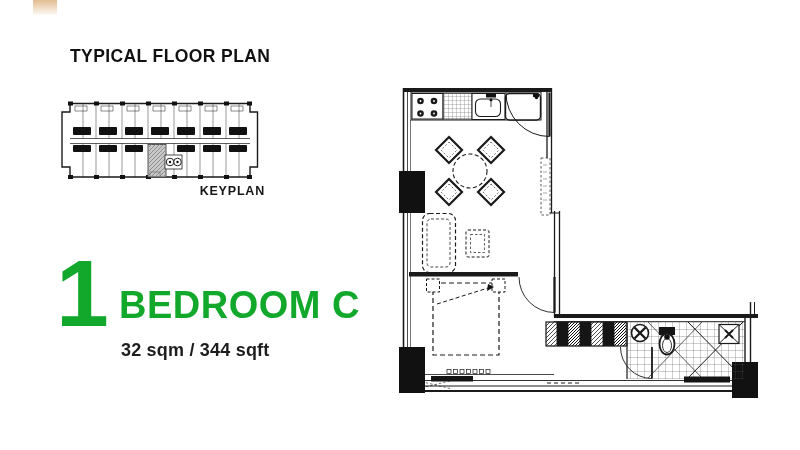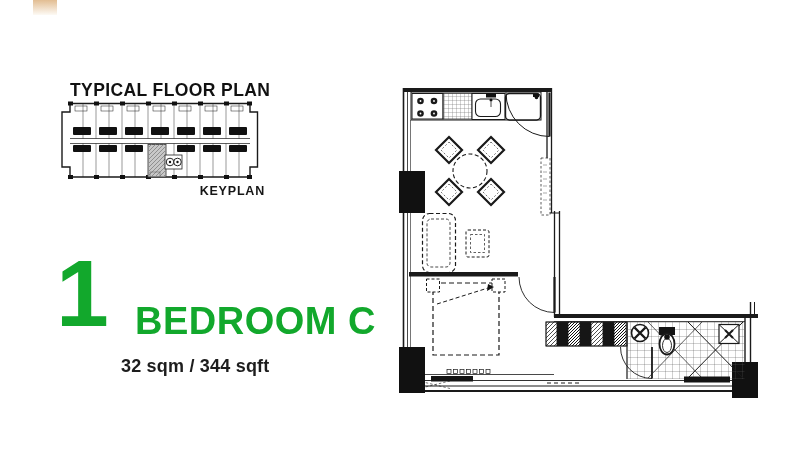--- a/index.html
+++ b/index.html
@@ -7,41 +7,41 @@
     width:800px;height:450px;position:relative;overflow:hidden;
     background:#ffffff;
     font-family:"Liberation Sans", sans-serif;
     -webkit-font-smoothing:antialiased;
   }
   .corner-square{
     position:absolute;left:33px;top:0;width:24px;height:15px;
     background:linear-gradient(180deg,#e2bd92,#fdfaf5);
   }
   .kp-title{
-    position:absolute;left:70px;top:80px;margin:0;
+    position:absolute;left:70px;top:46px;margin:0;
     font-size:17.5px;font-weight:bold;color:#111;letter-spacing:.4px;
     white-space:nowrap;
   }
   .kp-svg{position:absolute;left:55px;top:95px;width:210px;height:100px;}
   .kp-caption{
     position:absolute;left:55px;top:184px;width:210px;text-align:right;
     font-size:12.5px;font-weight:bold;color:#161616;letter-spacing:.8px;
   }
   .unit-digit{
     position:absolute;left:56px;top:252px;
     font-size:95px;font-weight:800;line-height:.88;
     color:var(--accent,#12a82c);
   }
   .unit-text{position:absolute;left:119px;top:286px;}
   .unit-name{
-    margin:16px;font-size:38px;font-weight:800;line-height:1;
+    margin:0;font-size:38px;font-weight:800;line-height:1;
     color:var(--accent,#12a82c);letter-spacing:.5px;white-space:nowrap;
   }
   .unit-area{
-    margin:8px 0 0 2px;font-size:18px;font-weight:bold;color:#1d1d1d;
+    margin:16px 0 0 2px;font-size:18px;font-weight:bold;color:#1d1d1d;
     letter-spacing:.2px;white-space:nowrap;
   }
   .plan-svg{position:absolute;left:395px;top:80px;width:375px;height:330px;}
 </style>
 </head>
 <body>
 
 <div>
 
   <div class="corner-square" style="background: linear-gradient(rgb(226, 189, 146), rgb(253, 250, 245));"></div>

